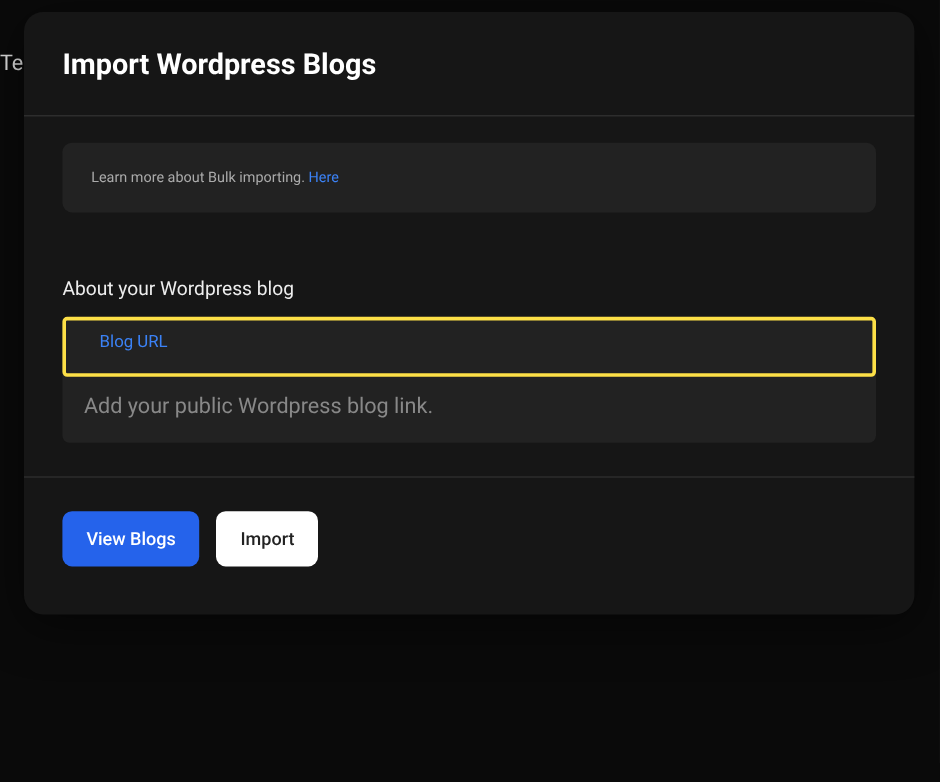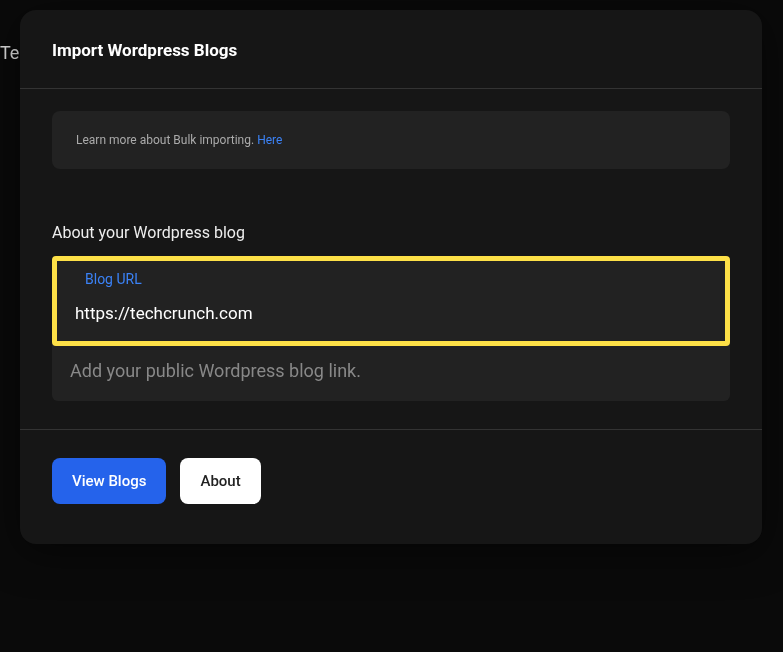--- a/index.html
+++ b/index.html
@@ -30,21 +30,21 @@
       width: 742px;
       background: #161616;
       border-radius: 16px;
       box-shadow: 0 8px 40px rgba(0,0,0,0.5);
       padding-bottom: 40px;
     }
     .modal-header {
       padding: 30px 32px 28px 32px;
     }
     .modal-title {
-      font-size: 17px;
+      font-size: 24px;
       font-weight: 700;
       color: #fff;
     }
     .divider {
       border: none;
       border-top: 1px solid #333;
       margin: 0;
     }
     .modal-body {
       padding: 22px 32px 28px 32px;
@@ -65,21 +65,21 @@
       font-size: 16px;
       color: #eee;
     }
     .input-wrap {
       margin-top: 14px;
       background: #222;
       border-radius: 6px;
       padding: 0 0 20px 0;
     }
     .input-highlight {
-      border: 5px solid #fde047;
+      border: 3px solid #fde047;
       border-radius: 4px;
       padding: 10px 18px 18px 18px;
     }
     .input-label {
       font-size: 14px;
       color: #3b82f6;
       margin-left: 10px;
     }
     .url-input {
       width: 100%;
@@ -131,23 +131,22 @@
   </div>
   <hr class="divider">
   <div class="modal-body">
     <div class="info-box">
       <span>Learn more about Bulk importing. </span><span class="info-link">Here</span>
     </div>
     <div class="section-label">About your Wordpress blog</div>
     <div class="input-wrap">
       <div class="input-highlight">
         <div class="input-label">Blog URL</div>
-        <input class="url-input" type="text" autofocus="" value="https://techcrunch.com" style="">
       </div>
       <div class="helper-text">Add your public Wordpress blog link.</div>
     </div>
   </div>
   <hr class="divider">
   <div class="modal-footer">
     <button class="btn btn-primary">View Blogs</button>
-    <button class="btn btn-secondary">About</button>
+    <button class="btn btn-secondary">Import</button>
   </div>
 </div>
 
 </body></html>

